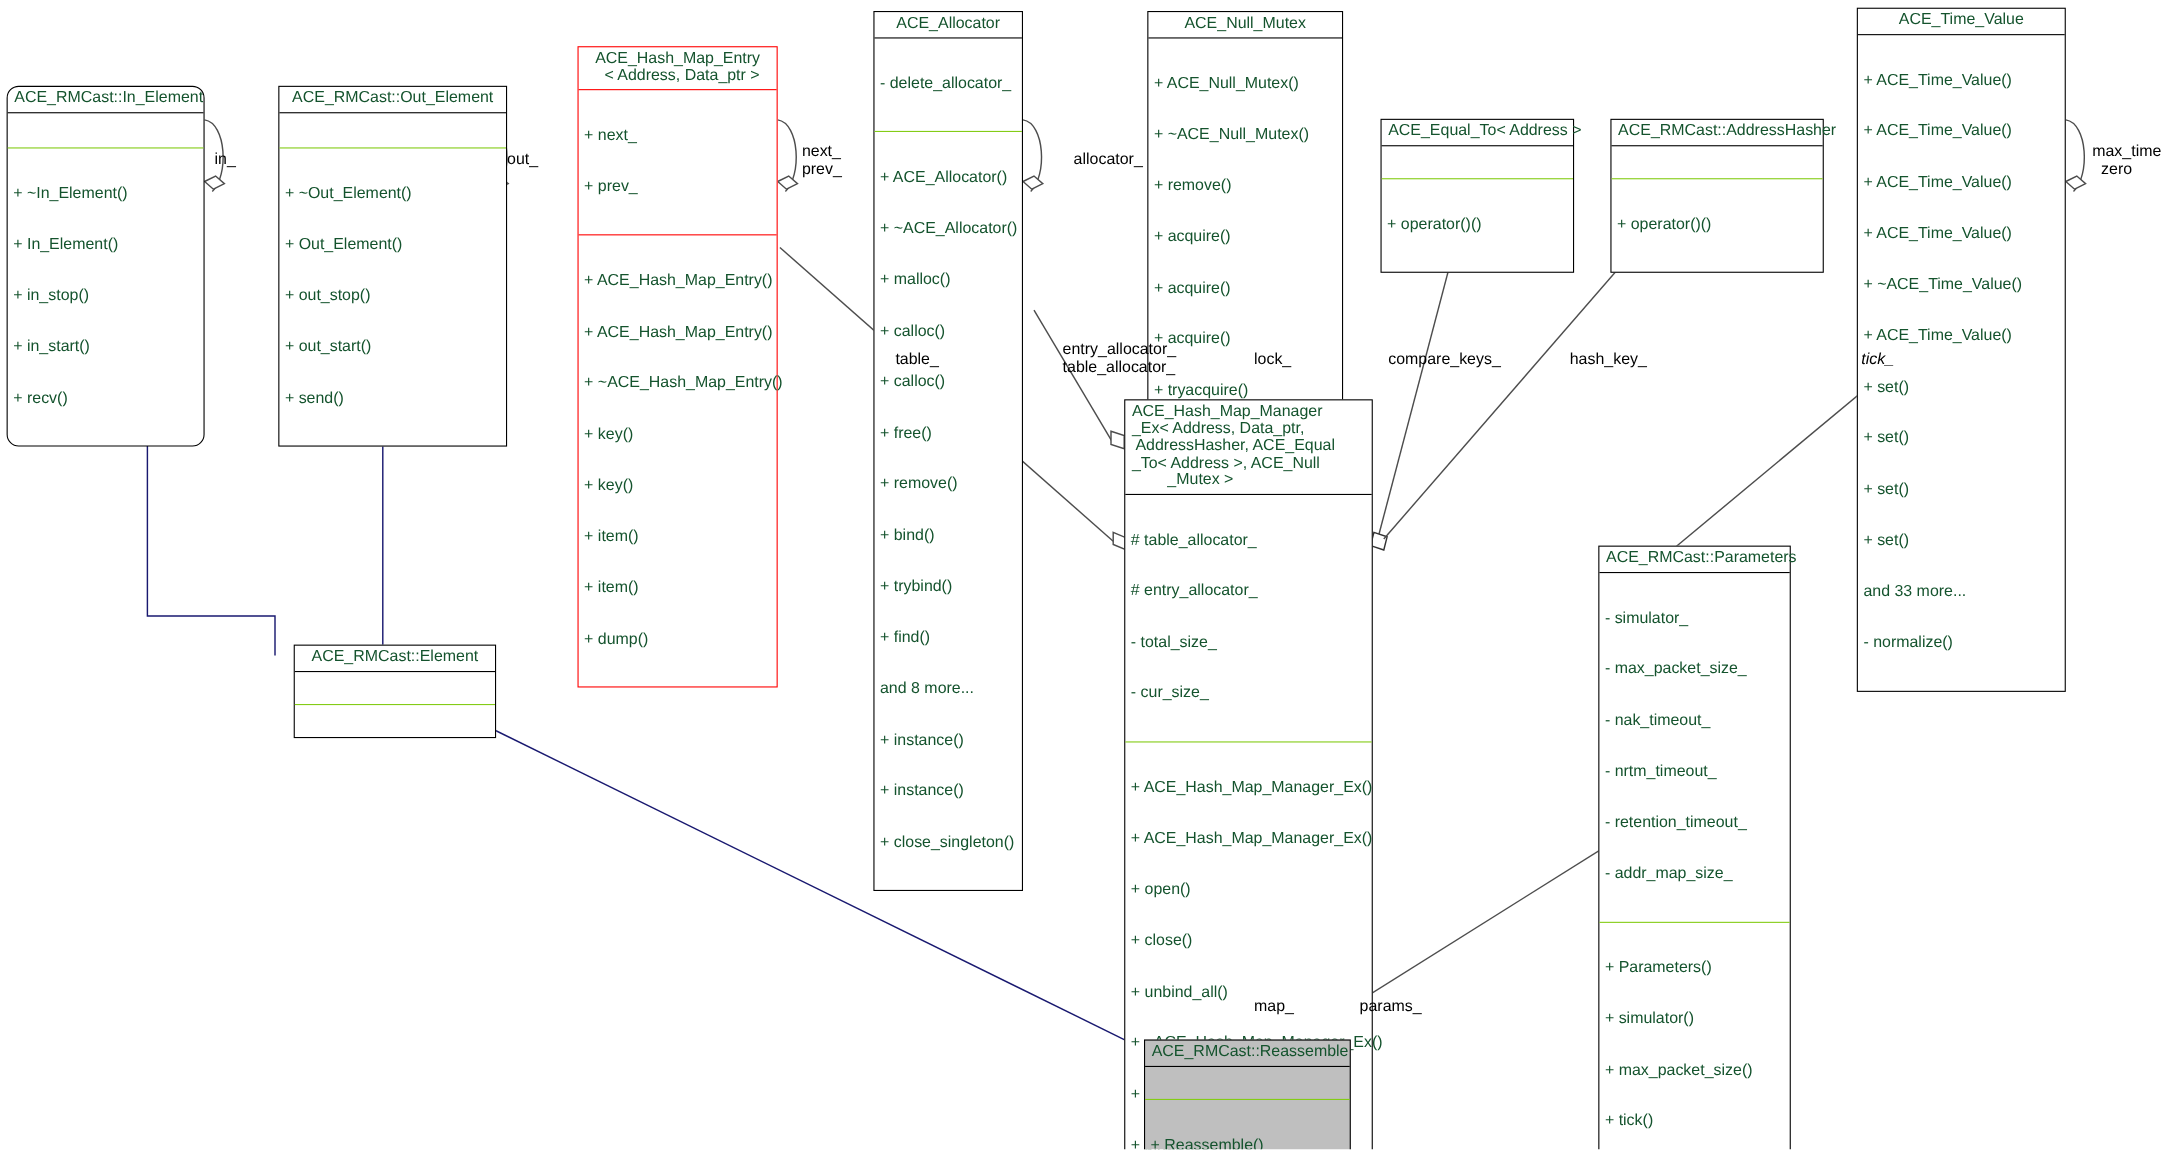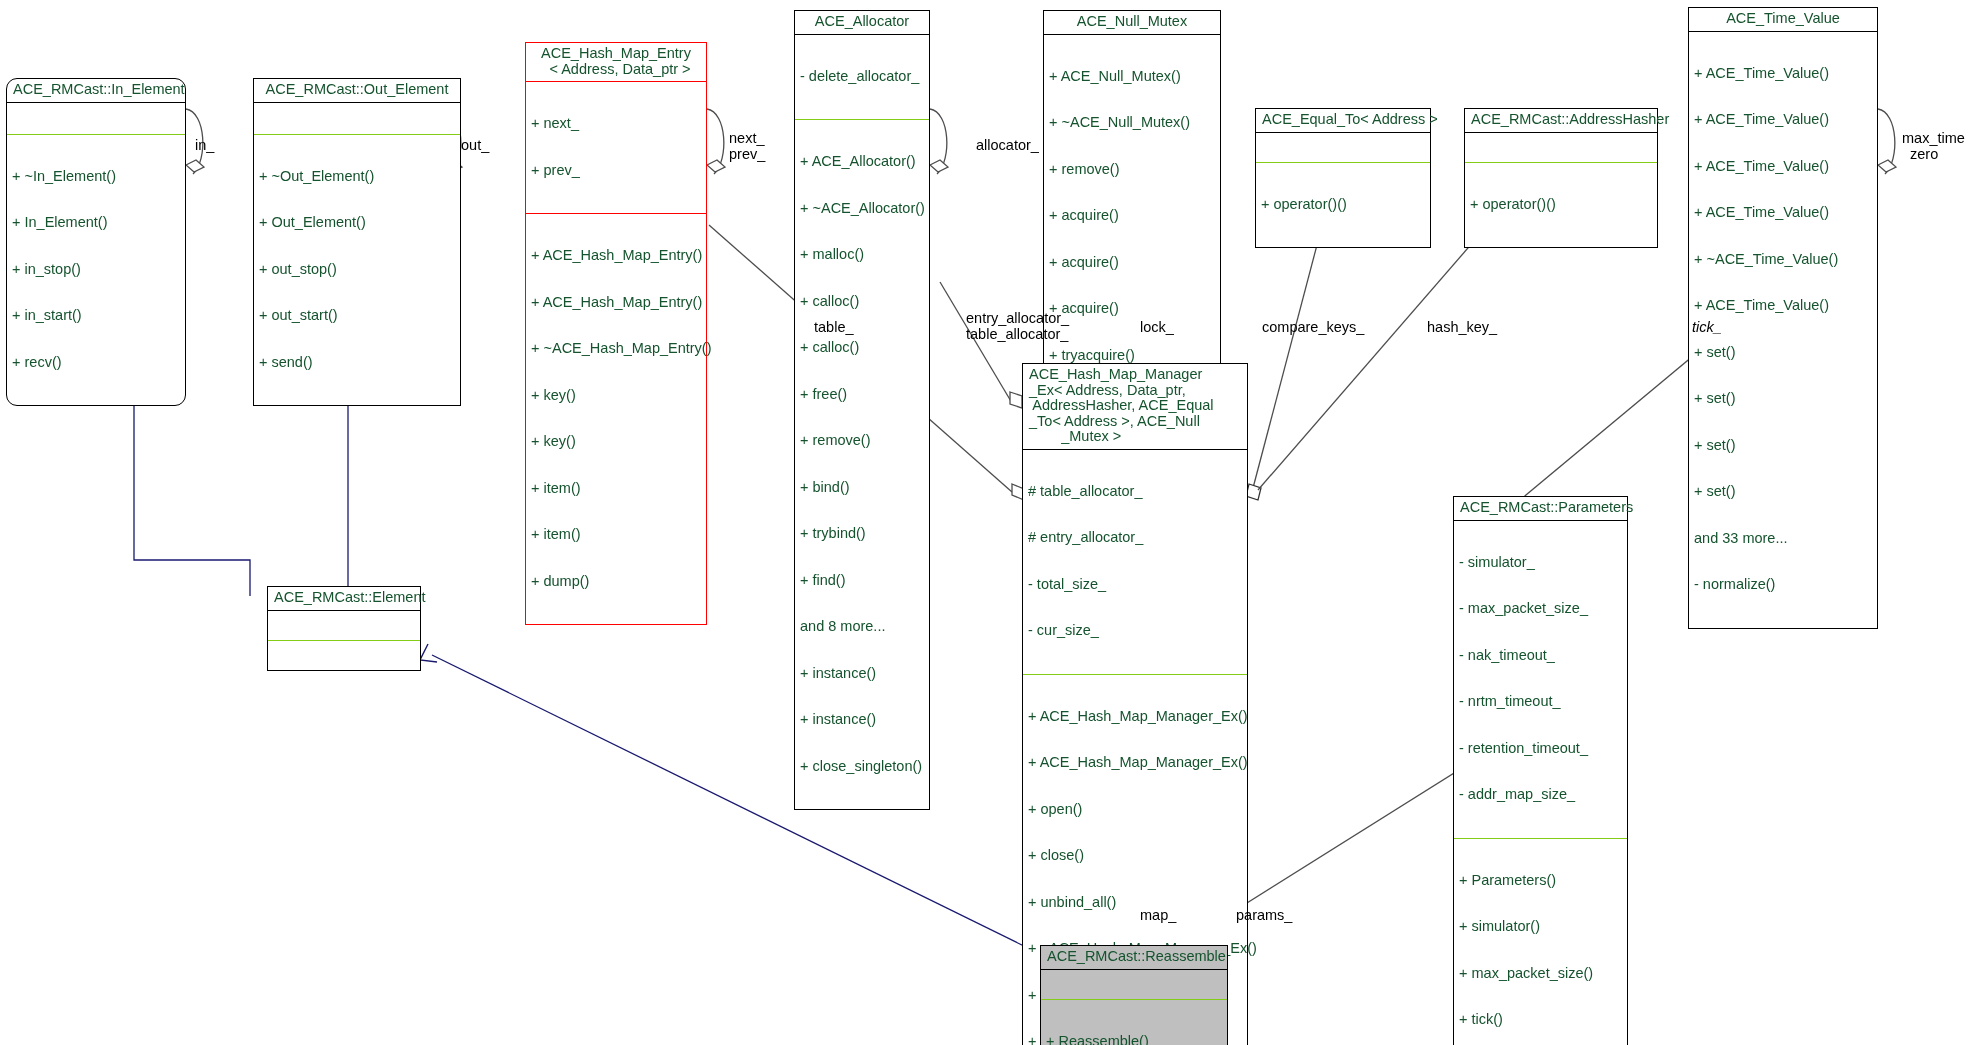--- a/index.html
+++ b/index.html
@@ -301,21 +301,21 @@
       <div>+ simulator()</div>
       <div>+ max_packet_size()</div>
       <div>+ tick()</div>
       
       
       
       
     </div>
   </div>
 
-  <div class="uml-box" style="left:267px; top:586px; width:154px;">
+  <div class="uml-box" style="left:267px; top:586px; width:184px;">
     <div class="uml-title">ACE_RMCast::Element</div>
     <div class="uml-attrs" style="height:22px;"></div>
     <div class="uml-ops" style="height:22px;"></div>
   </div>
 
   <div class="uml-box filled" style="left:1040px; top:945px; width:188px;">
     <div class="uml-title">ACE_RMCast::Reassemble</div>
     <div class="uml-attrs" style="height:22px;"></div>
     <div class="uml-ops">
       <div>+ Reassemble()</div>

